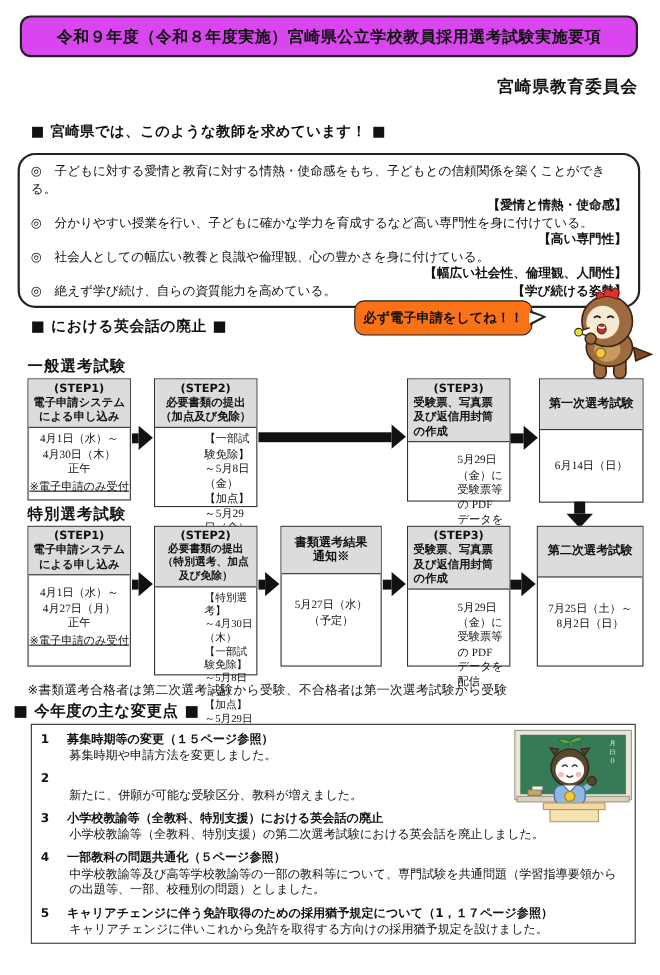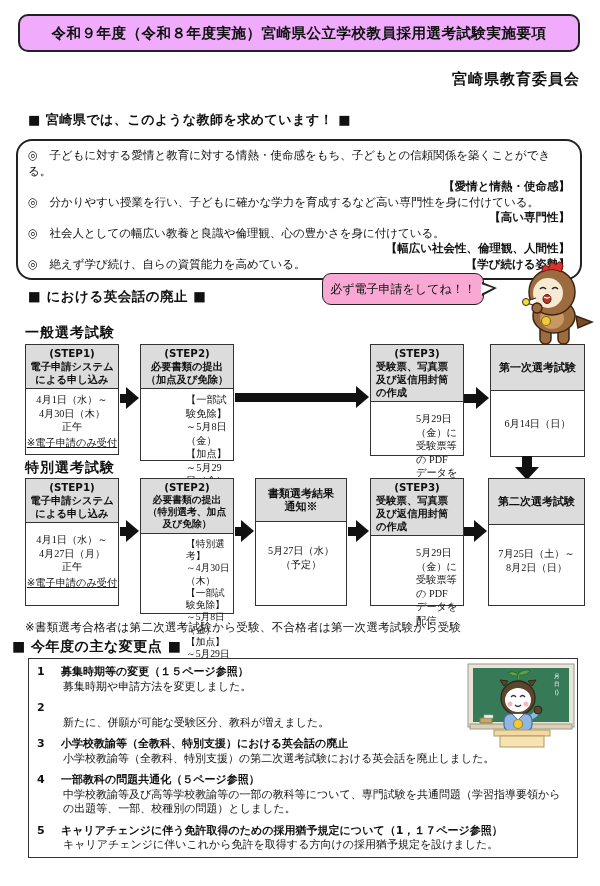--- a/index.html
+++ b/index.html
@@ -3,36 +3,36 @@
 <meta charset="utf-8">
 <style>
   html,body{margin:0;padding:0;background:#fff;}
   .page{position:relative;width:600px;height:886px;background:#ffffff;overflow:hidden;
         font-family:"DejaVu Sans",sans-serif;color:#111;}
   .pre{white-space:pre-line;font-family:Liberation Serif, serif;}
 
   
   .title-box{position:absolute;left:18px;top:14px;width:558px;height:34px;
     border:2px solid #222;border-radius:10px;display:flex;align-items:center;justify-content:center;
-    font-weight:bold;font-size:14.5px;letter-spacing:.5px;background:#f0abfc;}
+    font-weight:bold;font-size:14.5px;letter-spacing:.5px;background:#d946ef;}
   .org{position:absolute;right:20px;top:70px;font-weight:bold;font-size:15px;letter-spacing:1px;}
 
   .sec-h{position:absolute;font-weight:bold;font-size:13px;letter-spacing:.5px;}
 
   
   .qual-box{position:absolute;left:16px;top:139px;width:566px;box-sizing:border-box;
     border:2px solid #222;border-radius:16px;padding:7px 10px 6px 10px;
     font-size:11.5px;line-height:15.5px;background:#fff;}
   .q-item{display:flex;flex-wrap:wrap;}
   .q-label{margin-left:auto;font-weight:bold;}
 
   
   .bubble{position:absolute;left:322px;top:273px;width:160px;height:30px;border:1.5px solid #222;
-    border-radius:9px;background:#f9a8d4;display:flex;align-items:center;justify-content:center;
-    font-weight:normal;font-size:12px;z-index:3;}
+    border-radius:9px;background:#f97316;display:flex;align-items:center;justify-content:center;
+    font-weight:bold;font-size:12px;z-index:3;}
   .bubble::before{content:"";position:absolute;right:-14px;top:8px;width:0;height:0;
     border-top:6px solid transparent;border-bottom:8px solid transparent;border-left:15px solid #222;}
   .bubble::after{content:"";position:absolute;right:-10px;top:10px;width:0;height:0;
     border-top:4px solid transparent;border-bottom:6px solid transparent;border-left:12px solid #fff;}
 
   .row-label{position:absolute;font-weight:bold;font-size:14px;letter-spacing:1px;}
 
   
   .fbox{position:absolute;box-sizing:border-box;border:1.5px solid #333;background:#fff;}
   .fbox .hd{background:#dcdcdc;border-bottom:1.5px solid #333;text-align:center;

